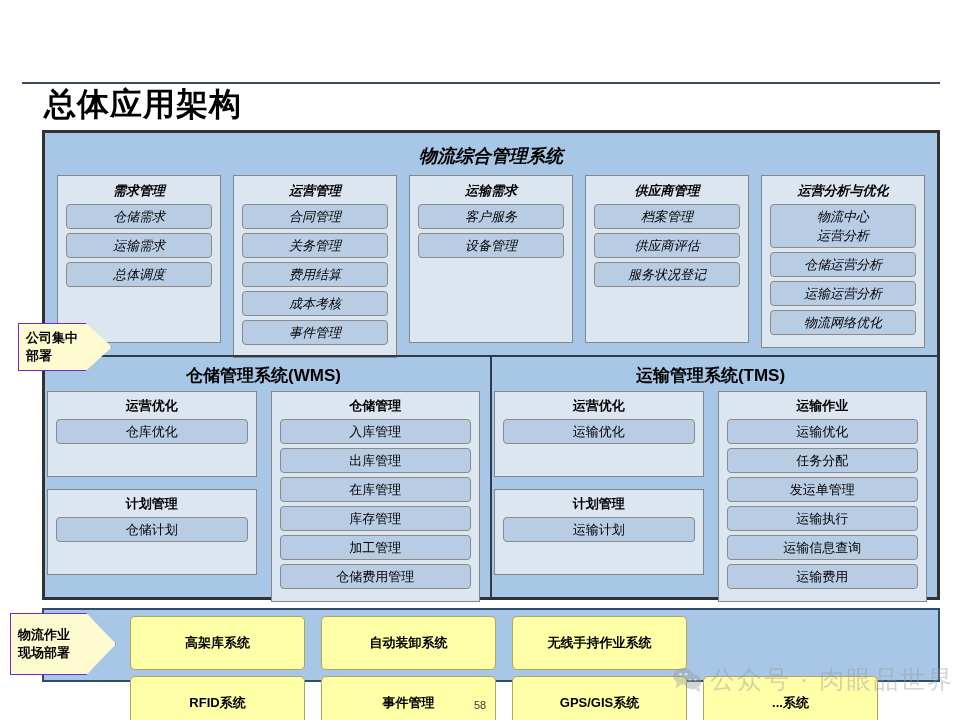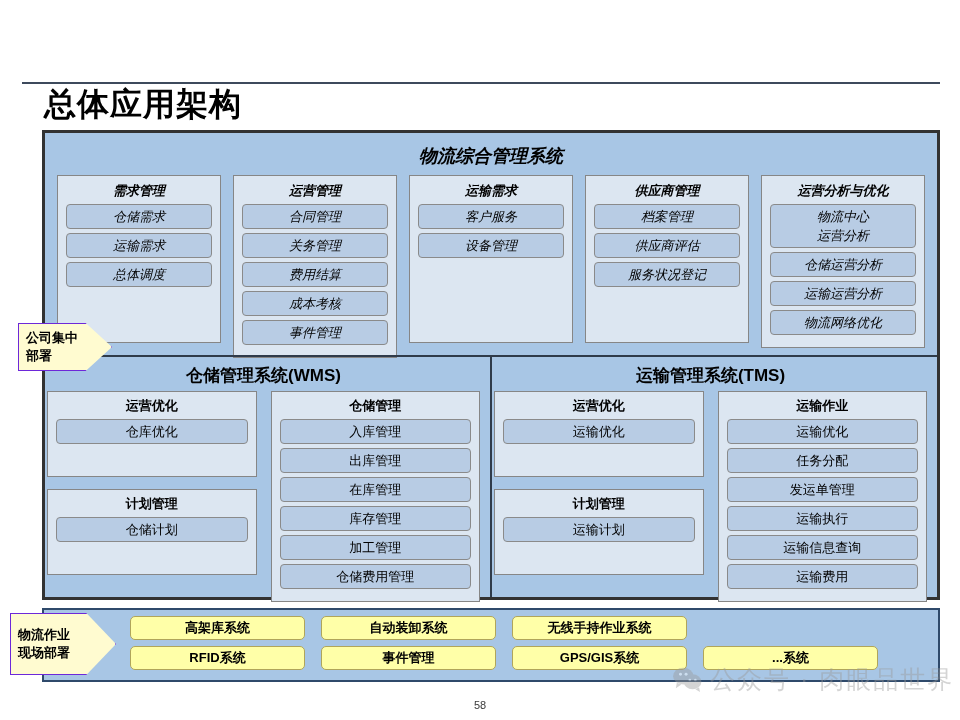--- a/index.html
+++ b/index.html
@@ -182,21 +182,21 @@
   .y-item {
     box-sizing: border-box;
     width: 175px;
     background: #ffffa8;
     border: 1.2px solid #b0a55a;
     border-radius: 5px;
     text-align: center;
     font-size: 13px;
     font-weight: bold;
     line-height: 20px;
-    padding: 1px 0;
+    padding: 16px 0;
     color: #000;
   }
 
   
   .callout {
     position: absolute;
     box-sizing: border-box;
     background: #fffbd0;
     border: 1px solid #6d28d9;
     display: flex;

